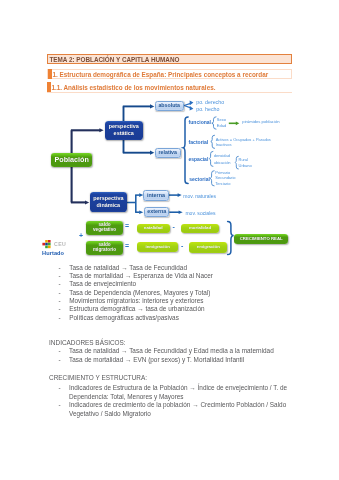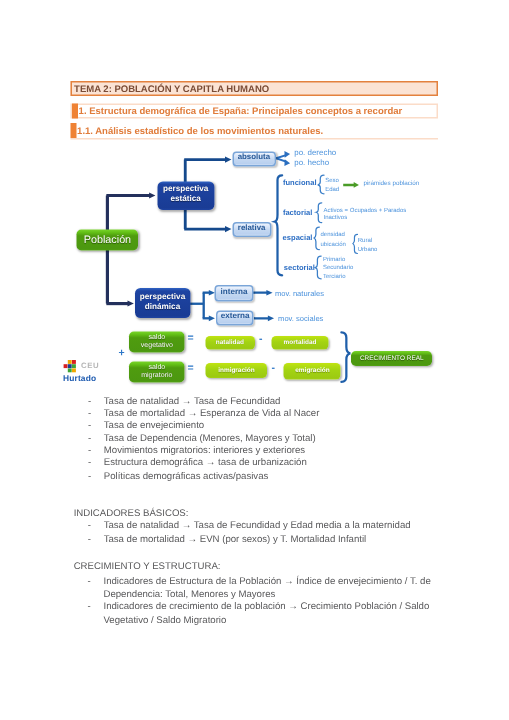--- a/index.html
+++ b/index.html
@@ -18,21 +18,21 @@
   #h-s11 .bar{position:absolute;left:0px;top:1.4px;width:4.2px;height:10.4px;background:#ef8234;}
   #h-s11 .t{position:absolute;left:4.4px;top:3.4px;font-size:6.35px;font-weight:bold;color:#e07b39;}
 
   
   #diagram{position:absolute;left:0;top:95px;width:339px;height:170px;}
   svg.dg{position:absolute;left:0;top:0;}
 
   .node{position:absolute;box-sizing:border-box;display:flex;align-items:center;justify-content:center;
      text-align:center;line-height:1.05;}
   .nd-green{background:linear-gradient(180deg,#79d42b 0%,#63c017 14%,#4f9c0f 30%,#4c9810 92%,#52a313 100%);
-     border-radius:3.2px;color:#fff;font-weight:normal;
+     border-radius:3.2px;color:#fff;font-weight:bold;
      box-shadow:0.9px 0.9px 1.5px rgba(0,0,0,0.32);text-shadow:0 0.35px 0.55px rgba(0,0,0,0.45);}
   .nd-dkblue{background:linear-gradient(180deg,#2f63c4 0%,#1e44a2 10%,#1b3f9a 55%,#1a3c95 92%,#1f44a0 100%);
      border-radius:3.6px;color:#fff;font-weight:bold;
      box-shadow:0.9px 0.9px 1.5px rgba(0,0,0,0.32);text-shadow:0 0.35px 0.55px rgba(0,0,0,0.45);}
   .nd-ltblue{background:linear-gradient(180deg,#eef4fd 0%,#dbe7f9 22%,#c3d7f1 55%,#b9d0ef 88%,#cbdcf4 100%);
      border:0.55px solid #7aa5d8;border-radius:2.6px;color:#265896;font-weight:bold;
      box-shadow:0.7px 0.8px 1.1px rgba(0,0,0,0.22);}
   .nd-ltgreen{background:linear-gradient(180deg,#c2e312 0%,#b2dd12 18%,#a3d312 45%,#9cca11 90%,#a4d213 100%);
      border-radius:3px;color:#fff;font-weight:bold;
      box-shadow:0.9px 0.9px 1.4px rgba(0,0,0,0.3);text-shadow:0 0.35px 0.5px rgba(0,0,0,0.3);}

